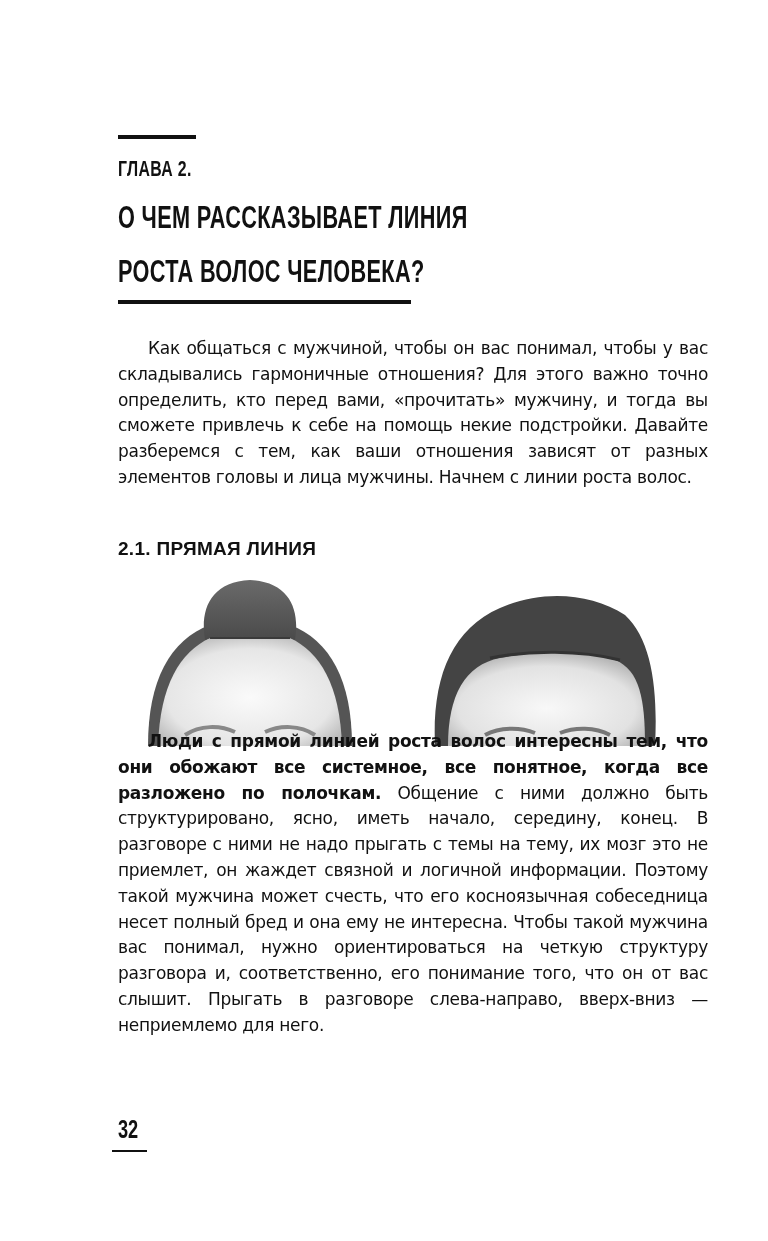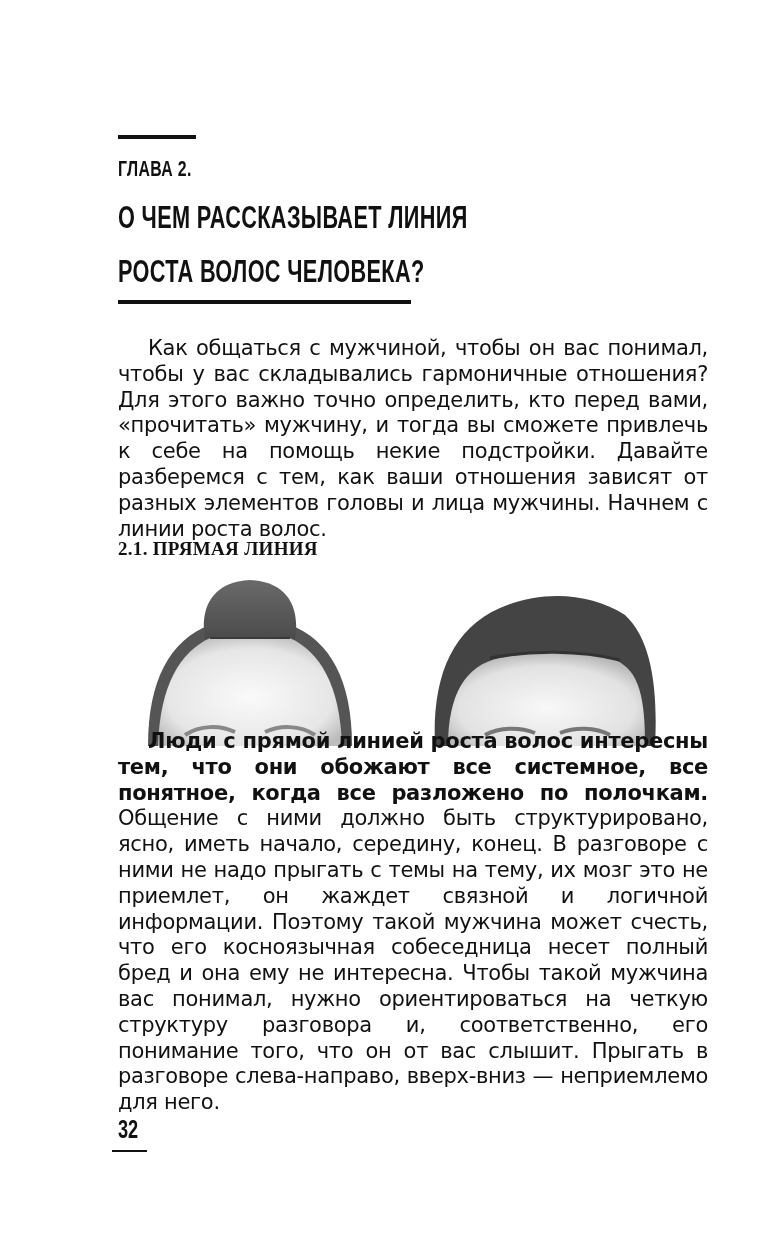--- a/index.html
+++ b/index.html
@@ -3,25 +3,25 @@
 <meta charset="utf-8">
 <style>
   html, body { margin: 0; padding: 0; background: #ffffff; }
   body { width: 768px; height: 1241px; position: relative; overflow: hidden; color: #111; }
   .rule-top { position: absolute; left: 118px; top: 135px; width: 78px; height: 4px; background: #111; }
   .chapter-label { position: absolute; left: 118px; top: 156px; font-family: "Liberation Sans", sans-serif; font-weight: bold; font-size: 22px; letter-spacing: 0.5px; transform: scaleX(0.72); transform-origin: left top; white-space: nowrap; }
   .chapter-title { position: absolute; left: 118px; font-family: "Liberation Sans", sans-serif; font-weight: bold; font-size: 31px; letter-spacing: 0.5px; transform: scaleX(0.70); transform-origin: left top; white-space: nowrap; }
   .t1 { top: 200px; }
   .t2 { top: 254px; }
   .rule-bottom { position: absolute; left: 118px; top: 300px; width: 293px; height: 4px; background: #111; }
-  .body-text { position: absolute; left: 118px; width: 590px; font-family: "DejaVu Sans", sans-serif; font-size: 21px; line-height: 25.8px; text-align: justify; letter-spacing: -0.3px; }
+  .body-text { position: absolute; left: 118px; width: 590px; font-family: "DejaVu Sans", sans-serif; font-size: 17px; line-height: 25.8px; text-align: justify; letter-spacing: -0.3px; }
   .p1 { top: 336px; }
   .p2 { top: 729px; }
   .indent { text-indent: 30px; }
-  .section-heading { position: absolute; left: 118px; top: 538px; font-family: Liberation Serif, serif; font-weight: bold; font-size: 19px; letter-spacing: 0.3px; }
+  .section-heading { position: absolute; left: 118px; top: 538px; font-family: Liberation Sans, sans-serif; font-weight: bold; font-size: 19px; letter-spacing: 0.3px; }
   .illus { position: absolute; top: 570px; height: 176px; overflow: hidden; }
   .illus-left { left: 140px; width: 220px; }
   .illus-right { left: 430px; width: 230px; }
   .page-num { position: absolute; left: 118px; top: 1114px; font-family: "Liberation Sans", sans-serif; font-weight: bold; font-size: 26px; transform: scaleX(0.7); transform-origin: left top; }
   .page-rule { position: absolute; left: 112px; top: 1150px; width: 35px; height: 1.5px; background: #111; }
   b { font-weight: bold; }
 </style>
 </head>
 <body>
 

